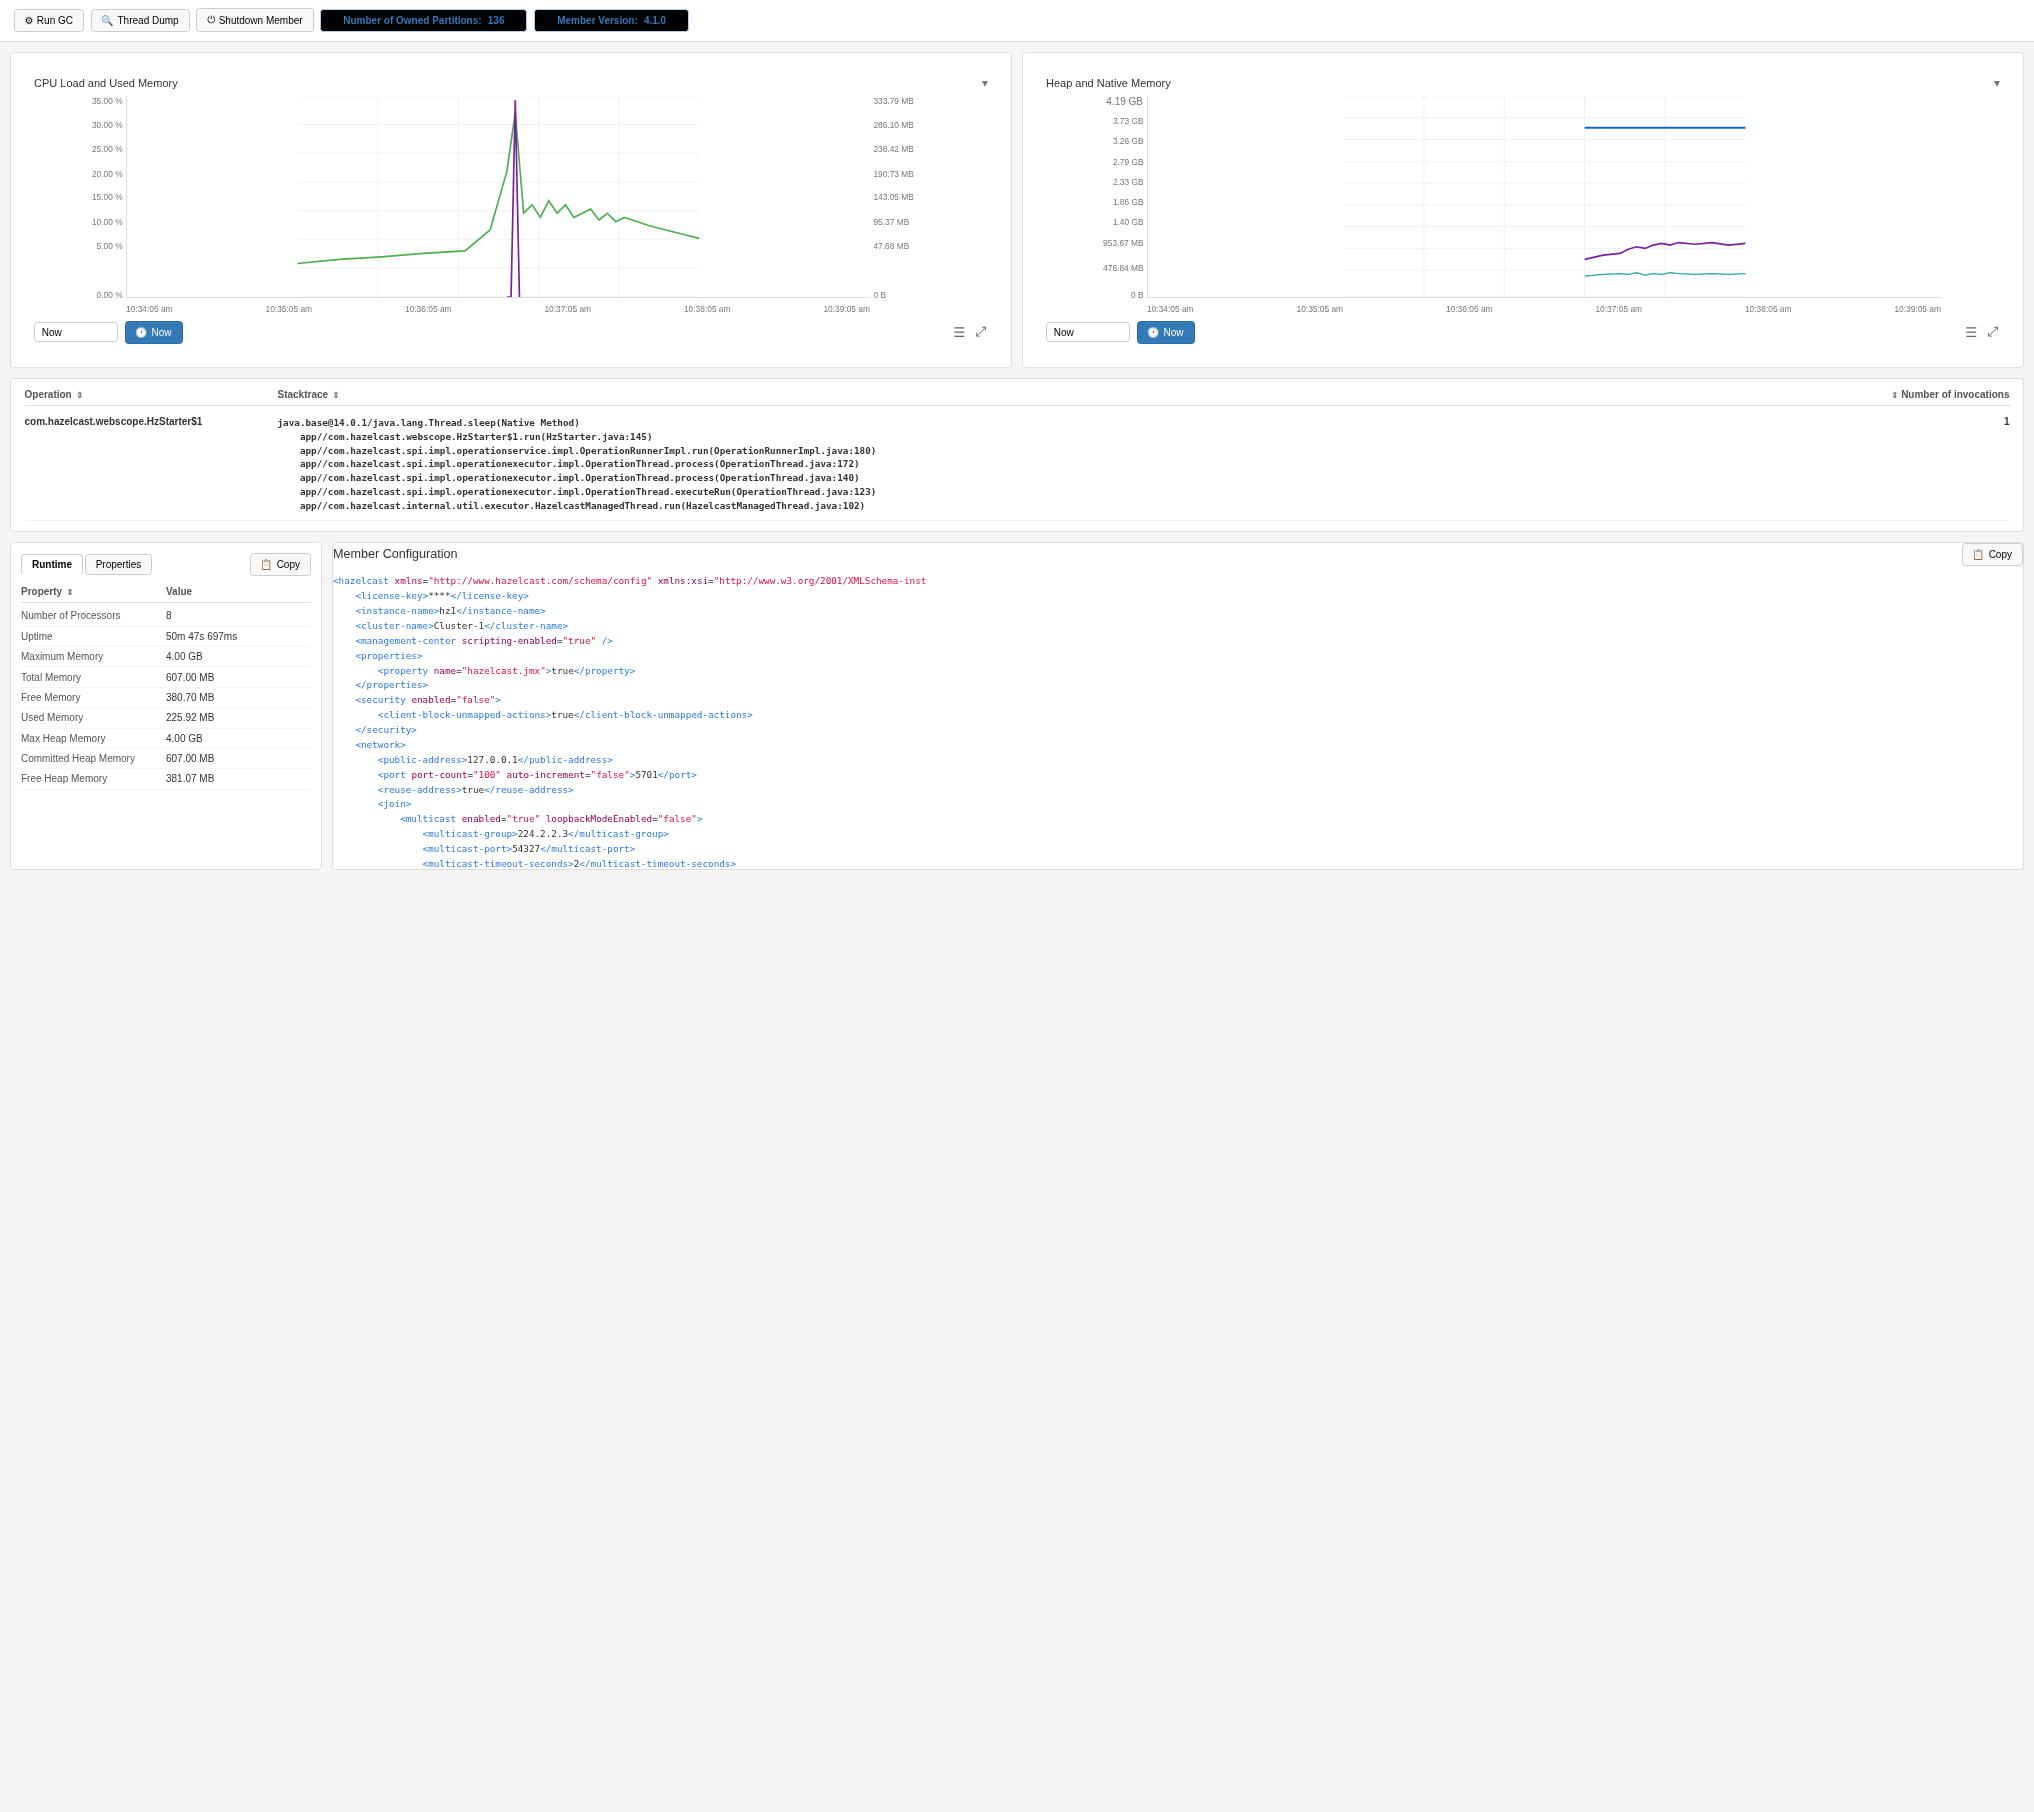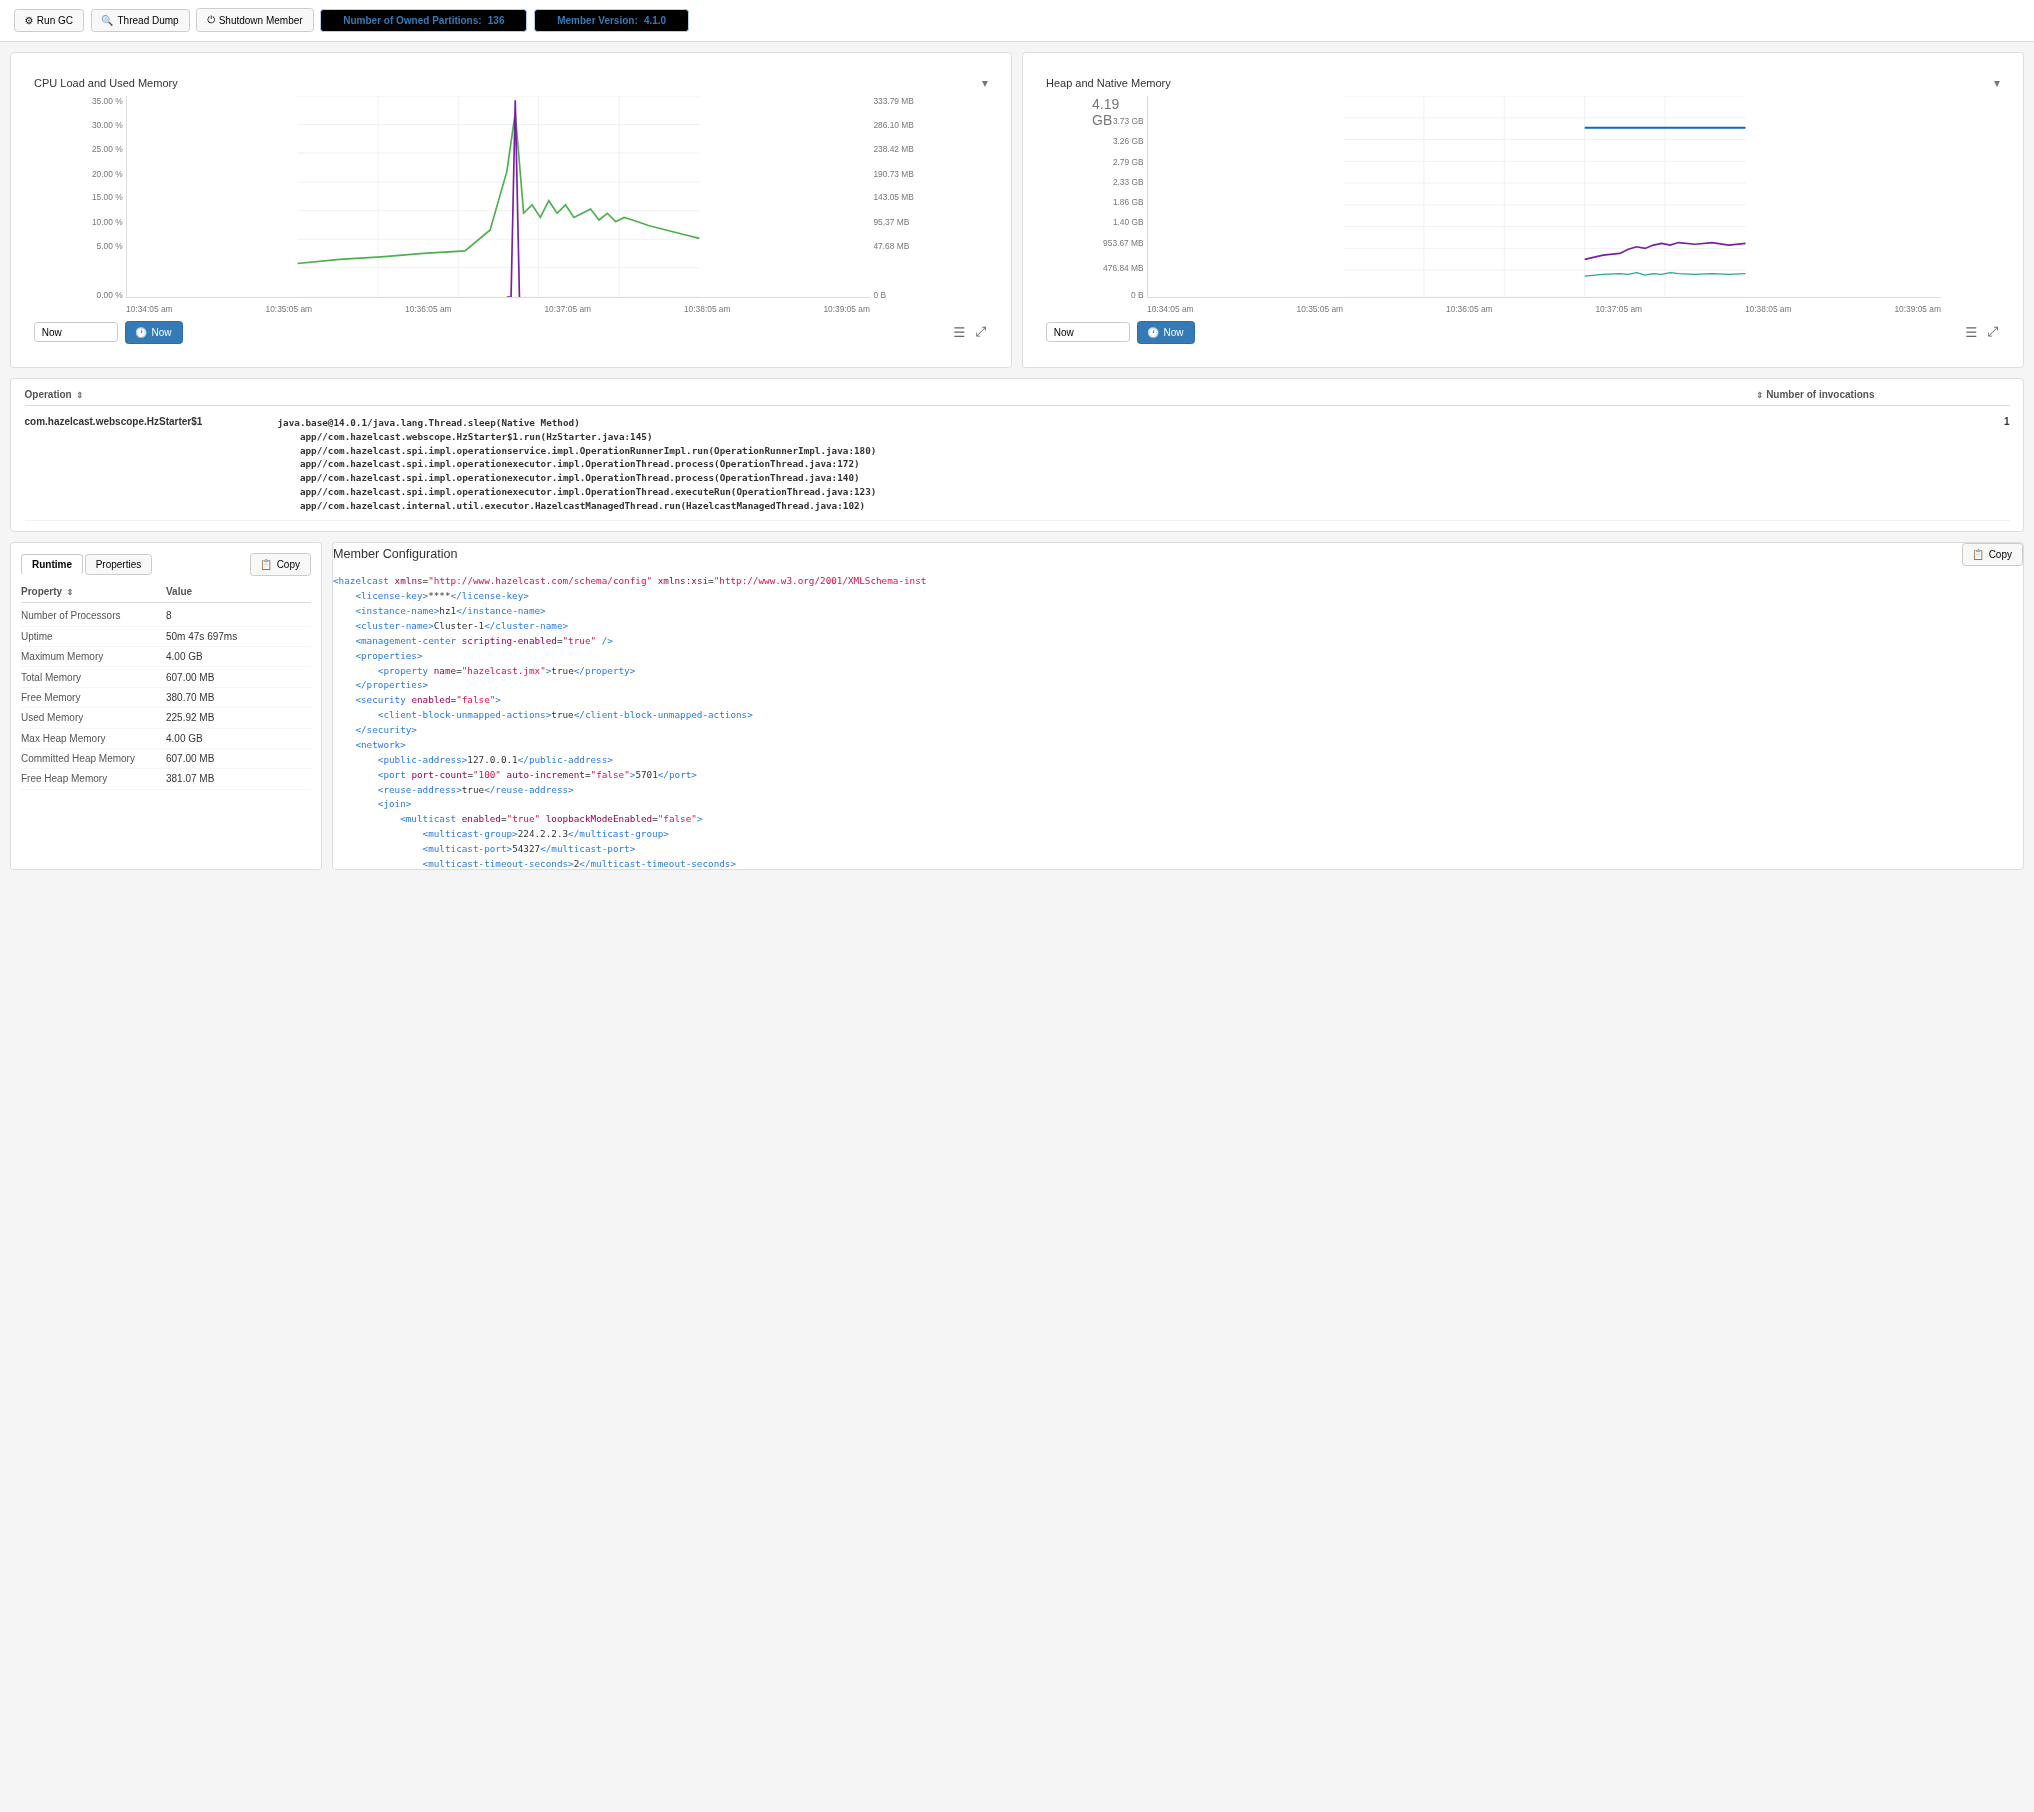--- a/index.html
+++ b/index.html
@@ -369,21 +369,21 @@
 
     <div class="chart-panel">
       <div class="chart-header">
         <span class="chart-title">Heap and Native Memory</span>
         <span class="chevron-icon">▾</span>
       </div>
       <div class="chart-wrapper">
         <div style="display:flex;position:relative;">
 
           <div style="width:55px;position:relative;height:202px;">
-            <div style="position:absolute;top:0;right:4px;font-size:14px;color:#777;">4.19 GB</div>
+            <div style="position:absolute;top:0;right:4px;font-size:10px;color:#777;">4.19 GB</div>
             <div style="position:absolute;top:20px;right:3.4px;font-size:8.4px;color:#777;">3.73 GB</div>
             <div style="position:absolute;top:40px;right:3.4px;font-size:8.4px;color:#777;">3.26 GB</div>
             <div style="position:absolute;top:61px;right:3.4px;font-size:8.4px;color:#777;">2.79 GB</div>
             <div style="position:absolute;top:81px;right:3.4px;font-size:8.4px;color:#777;">2.33 GB</div>
             <div style="position:absolute;top:101px;right:3.4px;font-size:8.4px;color:#777;">1.86 GB</div>
             <div style="position:absolute;top:121px;right:3.4px;font-size:8.4px;color:#777;">1.40 GB</div>
             <div style="position:absolute;top:142px;right:3.4px;font-size:8.4px;color:#777;">953.67 MB</div>
             <div style="position:absolute;top:167px;right:3.4px;font-size:8.4px;color:#777;">476.84 MB</div>
             <div style="position:absolute;top:194px;right:3.4px;font-size:8.4px;color:#777;">0 B</div>
           </div>
@@ -437,20 +437,24 @@
         </div>
       </div>
     </div>
 
   </div>
 
   <div class="section-panel">
     <div class="table-header">
       <div class="table-header-cell">
         <span>Operation</span>
+        <span class="sort-icon">⇕</span>
+      </div>
+      <div class="table-header-cell">
+        <span>Stacktrace</span>
         <span class="sort-icon">⇕</span>
       </div>
       <div class="table-header-cell" style="text-align:right;">
         <span class="sort-icon">⇕</span>
         <span>Number of invocations</span>
       </div>
     </div>
     <div class="table-row">
       <div class="table-cell">com.hazelcast.webscope.HzStarter$1</div>
       <div class="table-cell stacktrace-text">

